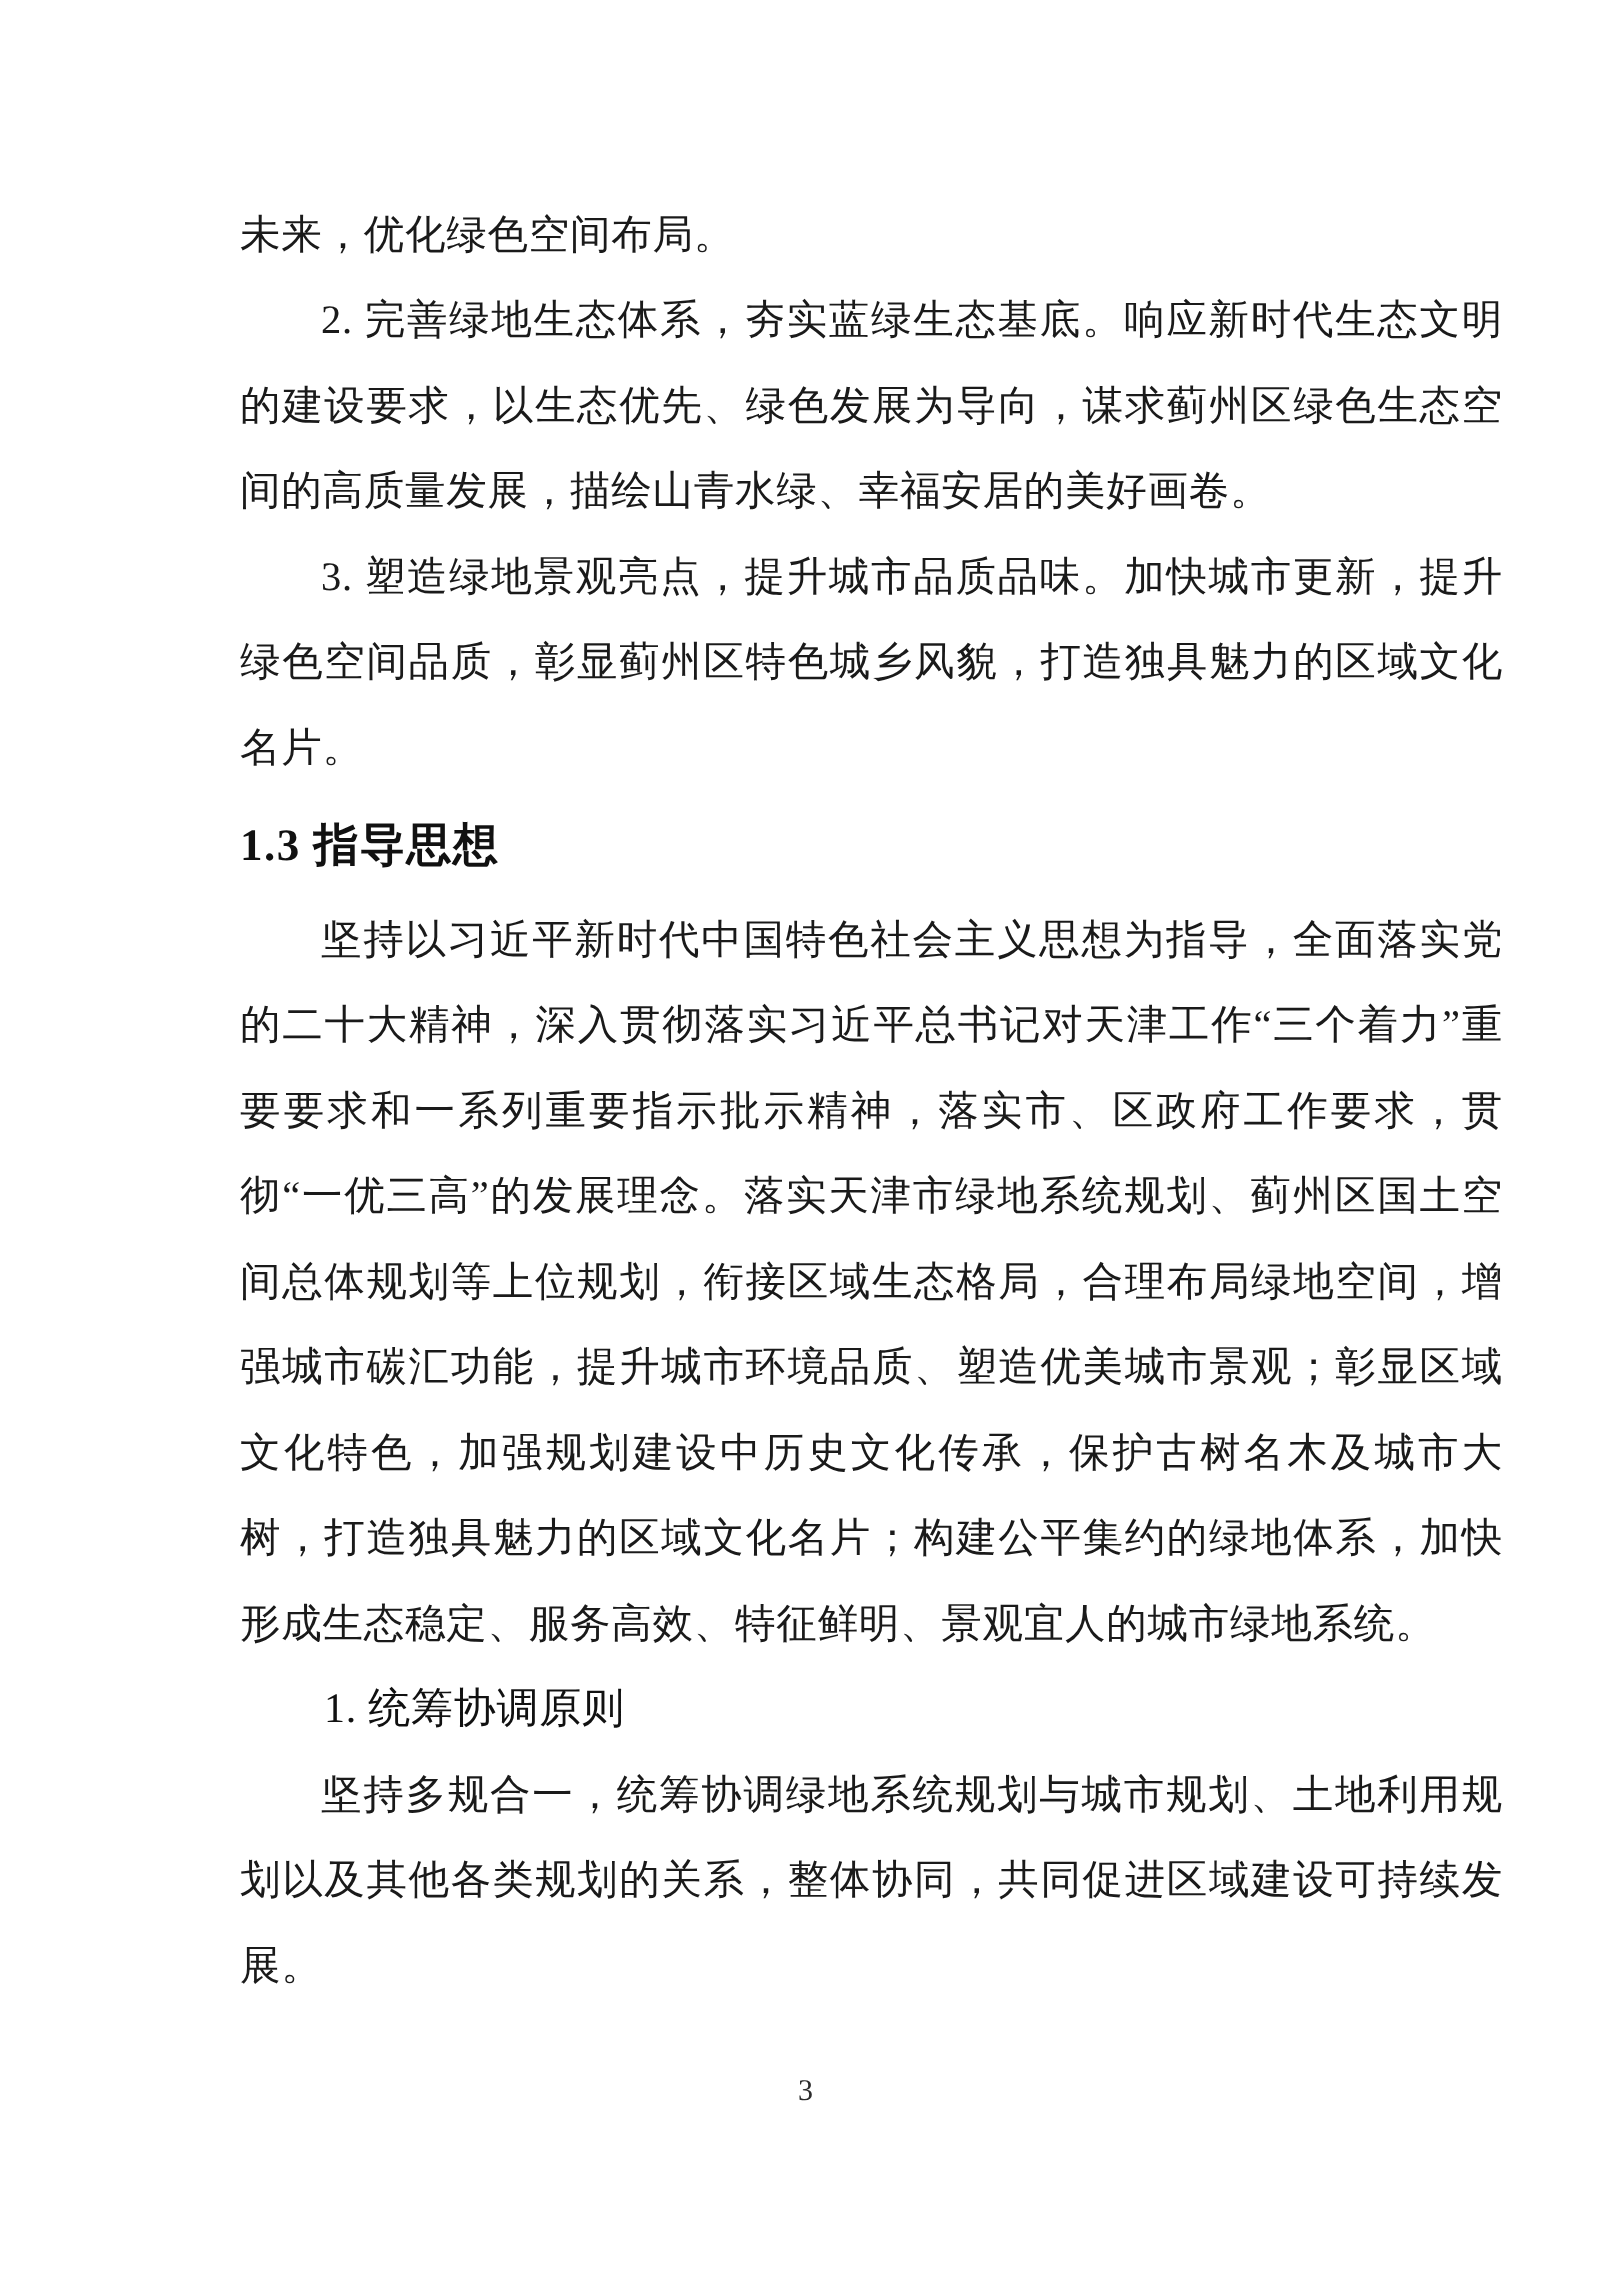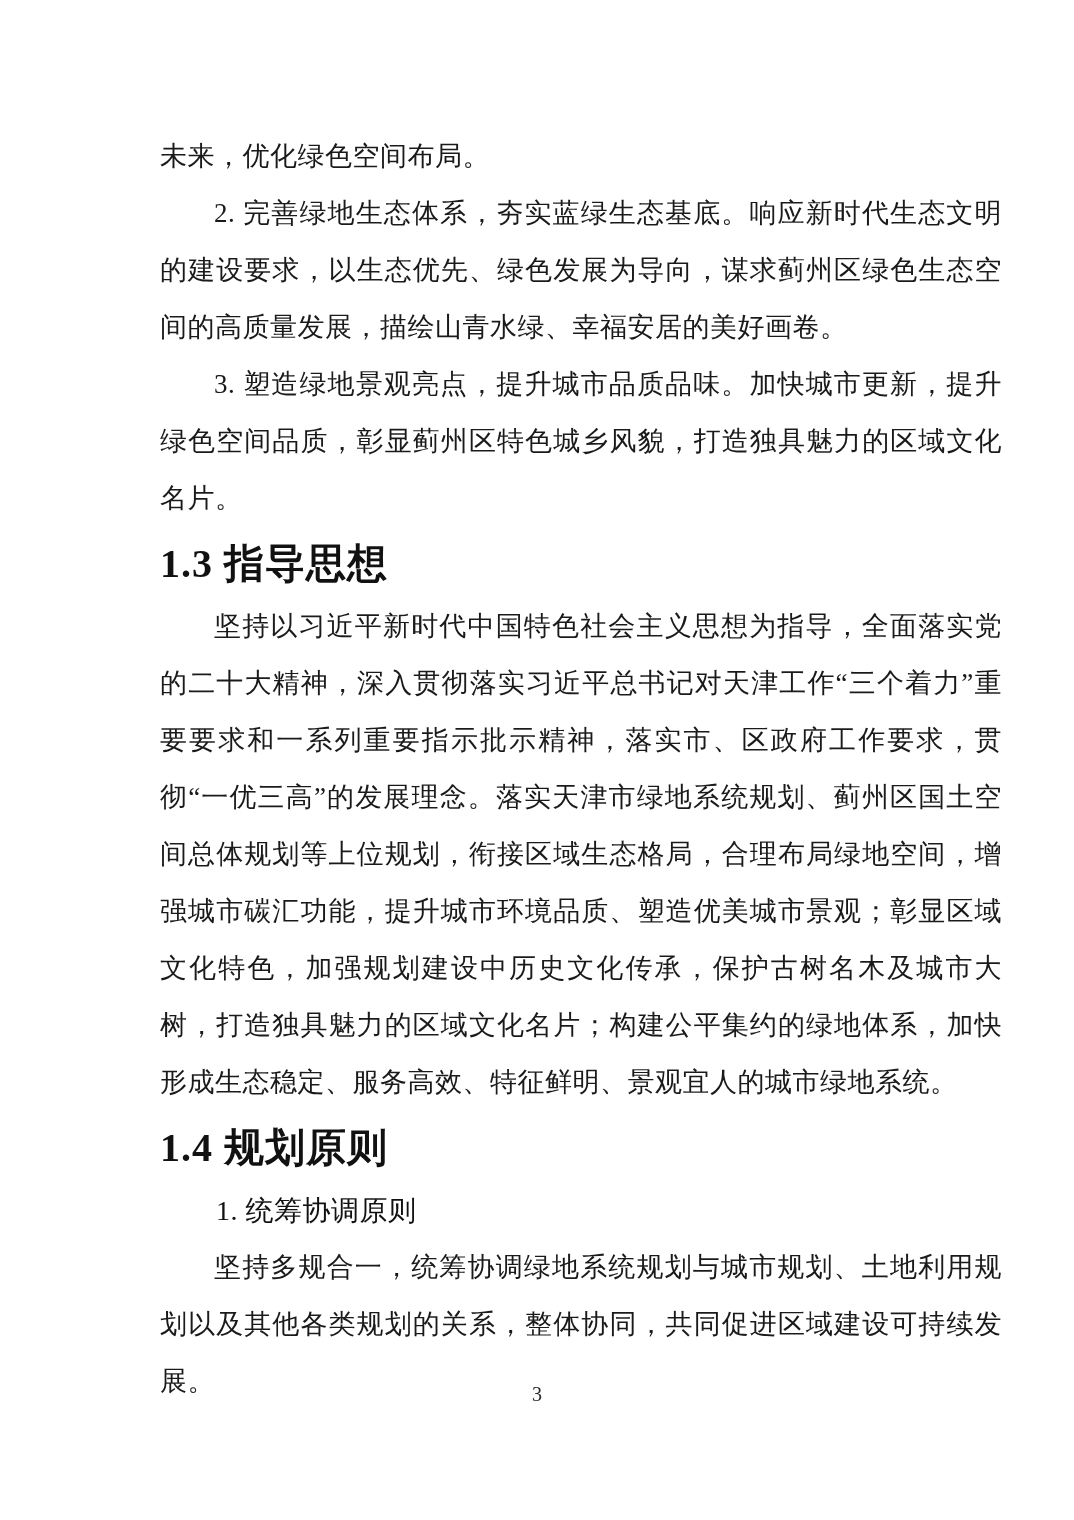--- a/index.html
+++ b/index.html
@@ -25,21 +25,21 @@
     text-align: justify;
     text-justify: inter-ideograph;
     letter-spacing: 0.5px;
     word-break: break-all;
   }
   .indent {
     text-indent: 2em;
   }
   h2.section-heading {
     margin: 8px 0 6px 0;
-    font-size: 40px;
+    font-size: 30px;
     line-height: 57px;
     font-weight: 700;
     color: #111111;
     letter-spacing: 1px;
   }
   h3.sub-heading {
     margin: 0;
     font-size: 28px;
     line-height: 57px;
     font-weight: 400;
@@ -66,21 +66,20 @@
   <p class="body-text">未来，优化绿色空间布局。</p>
 
   <p class="body-text indent">2. 完善绿地生态体系，夯实蓝绿生态基底。响应新时代生态文明的建设要求，以生态优先、绿色发展为导向，谋求蓟州区绿色生态空间的高质量发展，描绘山青水绿、幸福安居的美好画卷。</p>
 
   <p class="body-text indent">3. 塑造绿地景观亮点，提升城市品质品味。加快城市更新，提升绿色空间品质，彰显蓟州区特色城乡风貌，打造独具魅力的区域文化名片。</p>
 
   <h2 class="section-heading">1.3 指导思想</h2>
 
   <p class="body-text indent">坚持以习近平新时代中国特色社会主义思想为指导，全面落实党的二十大精神，深入贯彻落实习近平总书记对天津工作“三个着力”重要要求和一系列重要指示批示精神，落实市、区政府工作要求，贯彻“一优三高”的发展理念。落实天津市绿地系统规划、蓟州区国土空间总体规划等上位规划，衔接区域生态格局，合理布局绿地空间，增强城市碳汇功能，提升城市环境品质、塑造优美城市景观；彰显区域文化特色，加强规划建设中历史文化传承，保护古树名木及城市大树，打造独具魅力的区域文化名片；构建公平集约的绿地体系，加快形成生态稳定、服务高效、特征鲜明、景观宜人的城市绿地系统。</p>
 
-  <h2 class="section-heading">1.4 规划原则</h2>
 
   <h3 class="sub-heading">1. 统筹协调原则</h3>
 
   <p class="body-text indent">坚持多规合一，统筹协调绿地系统规划与城市规划、土地利用规划以及其他各类规划的关系，整体协同，共同促进区域建设可持续发展。</p>
 
   <div class="page-number">3</div>
 
 </div>
 
 </body></html>

